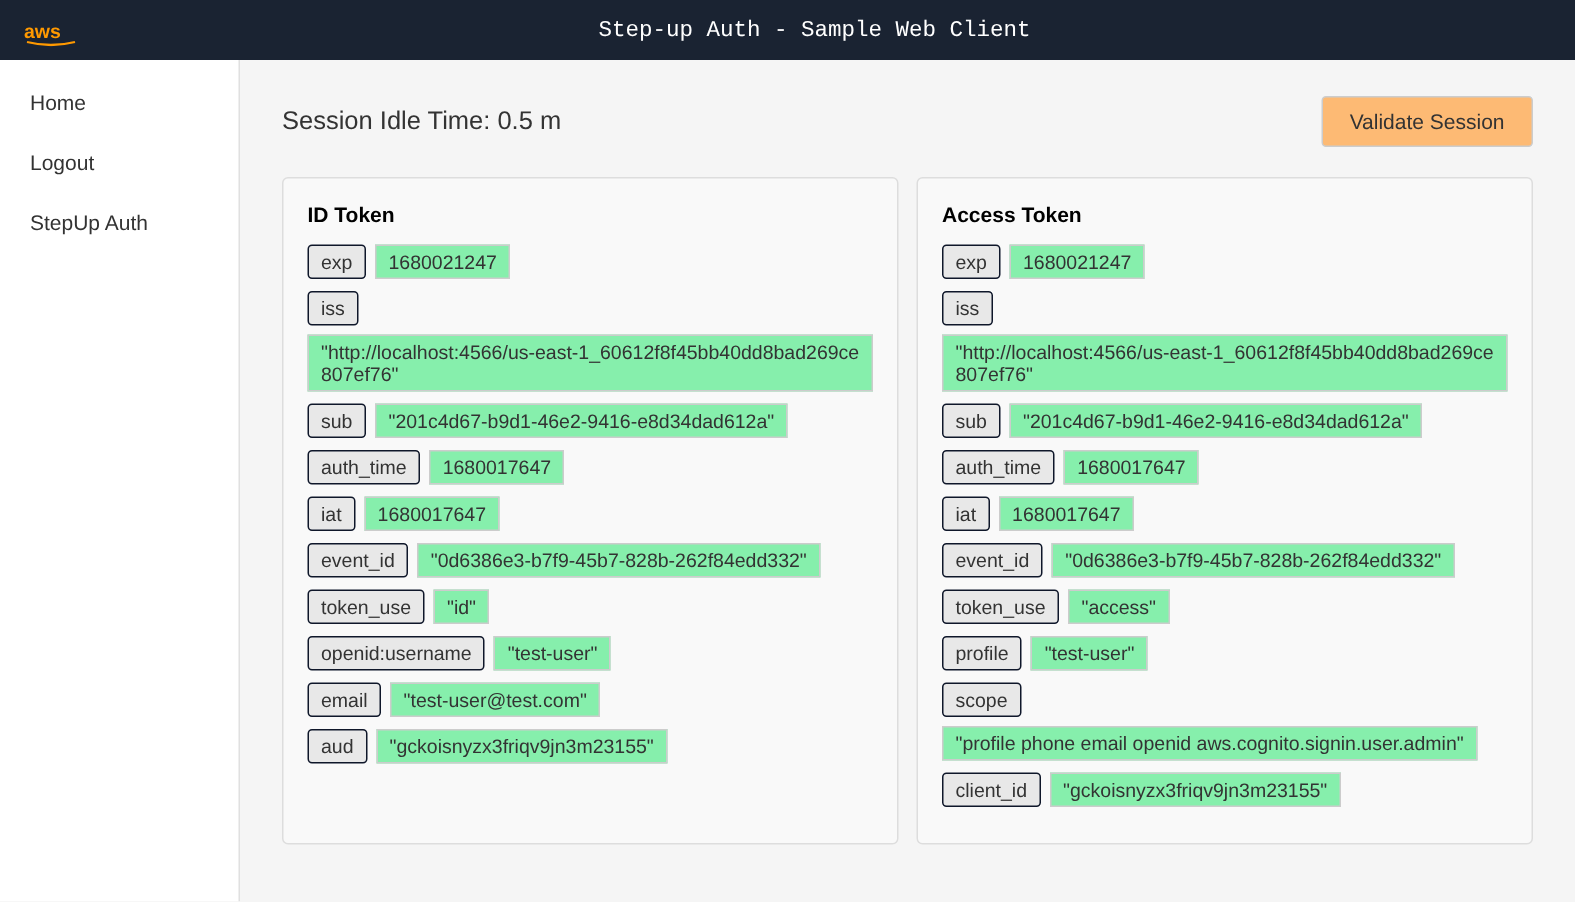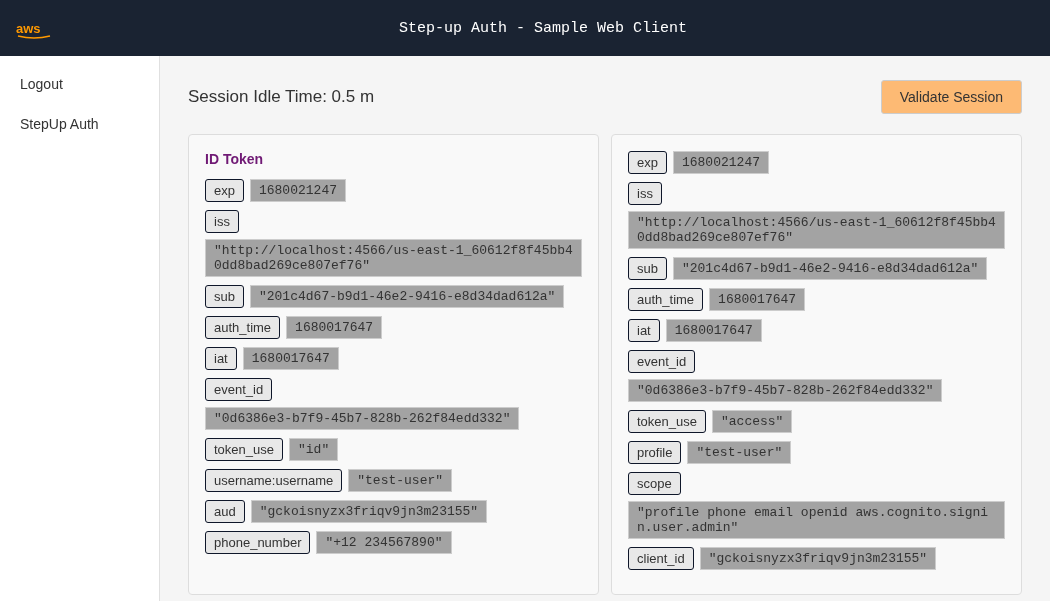--- a/index.html
+++ b/index.html
@@ -3,21 +3,21 @@
   <meta charset="utf-8">
   <style>
     * { box-sizing: border-box; margin: 0; padding: 0; }
     body { font-family: -apple-system, BlinkMacSystemFont, 'Segoe UI', Arial, sans-serif; font-size: 14px; background: #f5f5f5; }
 
     
     .topbar {
       background: #1a2332;
       display: flex;
       align-items: center;
-      height: 56px;
+      height: 40px;
       padding: 0 16px;
     }
     .aws-logo {
       display: flex;
       align-items: center;
       gap: 4px;
     }
     .topbar-title {
       flex: 1;
       text-align: center;
@@ -89,21 +89,21 @@
     .token-panel {
       flex: 1;
       background: #f9f9f9;
       border: 1px solid #ddd;
       border-radius: 4px;
       padding: 16px;
     }
     .panel-title {
       font-size: 14px;
       font-weight: 600;
-      color: #701a75;
+      color: #000000;
       margin-bottom: 12px;
     }
 
     
     .token-row {
       display: flex;
       align-items: flex-start;
       flex-wrap: wrap;
       margin-bottom: 8px;
       gap: 6px;
@@ -111,46 +111,46 @@
     .token-key {
       background: #e8e8e8;
       border: 1px solid #0f172a;
       border-radius: 3px;
       padding: 3px 8px;
       font-size: 13px;
       color: #333;
       white-space: nowrap;
     }
     .token-value {
-      background: #a3a3a3;
+      background: #86efac;
       border: 1px solid #ccc;
       border-radius: 0;
       padding: 3px 8px;
       font-size: 13px;
       color: #333;
       word-break: break-all;
-      font-family: Liberation Mono, monospace;
     }
   </style>
 </head>
 <body>
 
 <div class="topbar">
   <div class="aws-logo">
     <svg width="36" height="22" viewBox="0 0 36 22">
       <text x="0" y="16" fill="#FF9900" font-size="13" font-weight="bold" font-family="Arial">aws</text>
       <path d="M2 19 Q18 23 34 19" stroke="#FF9900" stroke-width="1.5" fill="none"></path>
     </svg>
   </div>
   <div class="topbar-title">Step-up Auth - Sample Web Client</div>
 </div>
 
 <div class="layout">
 
   <div class="sidebar">
+    <div class="sidebar-item">Home</div>
     <div class="sidebar-item">Logout</div>
     <div class="sidebar-item">StepUp Auth</div>
   </div>
 
   <div class="main">
 
     <div class="header-row">
       <div class="session-time">Session Idle Time: 0.5 m</div>
       <div class="header-buttons">
         <button class="btn">Validate Session</button>
@@ -184,35 +184,36 @@
             </div>
             <div class="token-row">
               <span class="token-key">event_id</span>
               <span class="token-value">"0d6386e3-b7f9-45b7-828b-262f84edd332"</span>
             </div>
             <div class="token-row">
               <span class="token-key">token_use</span>
               <span class="token-value">"id"</span>
             </div>
             <div class="token-row">
-              <span class="token-key">username:username</span>
+              <span class="token-key">openid:username</span>
               <span class="token-value">"test-user"</span>
+            </div>
+            <div class="token-row">
+              <span class="token-key">email</span>
+              <span class="token-value">"test-user@test.com"</span>
             </div>
             <div class="token-row">
               <span class="token-key">aud</span>
               <span class="token-value">"gckoisnyzx3friqv9jn3m23155"</span>
             </div>
-            <div class="token-row">
-              <span class="token-key">phone_number</span>
-              <span class="token-value">"+12 234567890"</span>
-            </div>
           </div>
       </div>
 
       <div class="token-panel">
+        <div class="panel-title">Access Token</div>
         <div id="access-token-rows">
             <div class="token-row">
               <span class="token-key">exp</span>
               <span class="token-value">1680021247</span>
             </div>
             <div class="token-row">
               <span class="token-key">iss</span>
               <span class="token-value">"http://localhost:4566/us-east-1_60612f8f45bb40dd8bad269ce807ef76"</span>
             </div>
             <div class="token-row">

